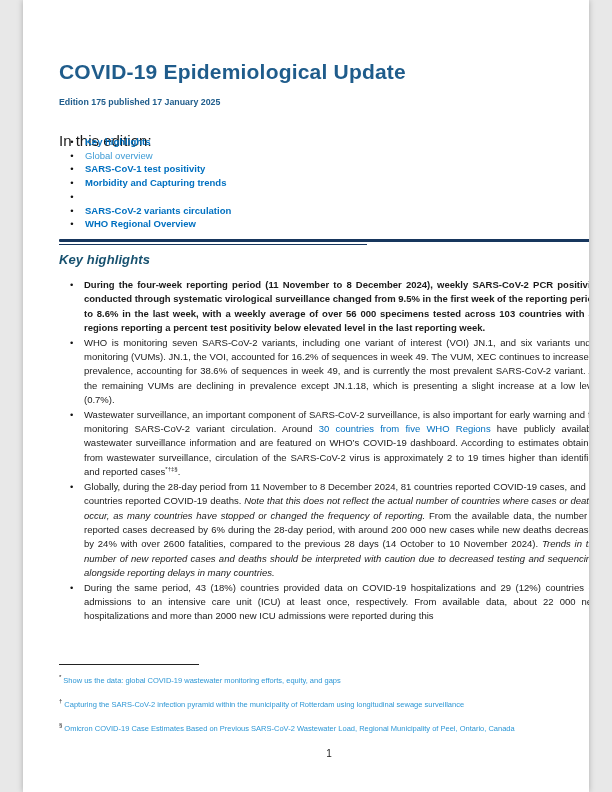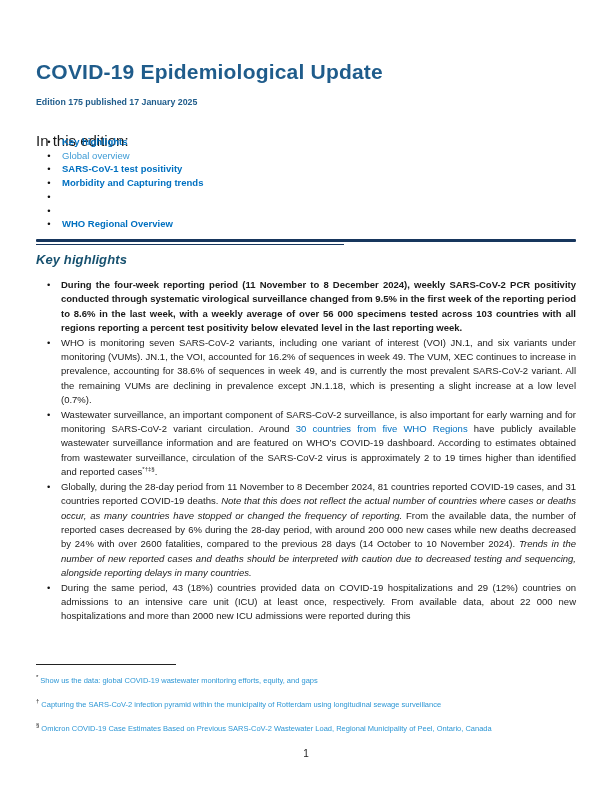--- a/index.html
+++ b/index.html
@@ -1,17 +1,17 @@
 <!DOCTYPE html>
 <html><head>
 <meta charset="utf-8">
 <style>
   html,body{margin:0;padding:0;background:#e8e8e8;}
   #page{
-    position:relative;width:612px;height:792px;background:#ffffff;
+    position:relative;width:566px;height:792px;background:#ffffff;
     margin:0 auto;overflow:hidden;
     font-family:"Liberation Sans",sans-serif;color:#1a1a1a;
     box-shadow:0 0 6px rgba(0,0,0,.25);
   }
   .abs{position:absolute;}
   #doc-title{top:60px;left:36px;width:540px;font-size:21px;font-weight:700;color:#1F5C8B;letter-spacing:.2px;}
   #edition-line{top:97px;left:36px;font-size:8.8px;font-weight:700;color:#1F5C8B;text-align:center;}
   #intro-line{top:132px;left:36px;font-size:15px;color:#1a1a1a;}
   #toc{top:135px;left:36px;width:540px;font-size:9.5px;}
   #toc .toc-item{display:flex;line-height:13.7px;}
@@ -61,20 +61,21 @@
       </div>
       <div class="toc-item">
         <span class="dot">•</span>
         <span class="lbl">Morbidity and Capturing trends</span>
       </div>
       <div class="toc-item">
         <span class="dot">•</span>
       </div>
       <div class="toc-item">
         <span class="dot">•</span>
+        <span class="lbl">SARS-CoV-2 variants circulation</span>
       </div>
       <div class="toc-item">
         <span class="dot">•</span>
         <span class="lbl">WHO Regional Overview</span>
       </div>
     </div>
 
   <div id="rule-wrap" class="abs">
     <div id="rule-main"></div>
     <div id="rule-sub"></div>

